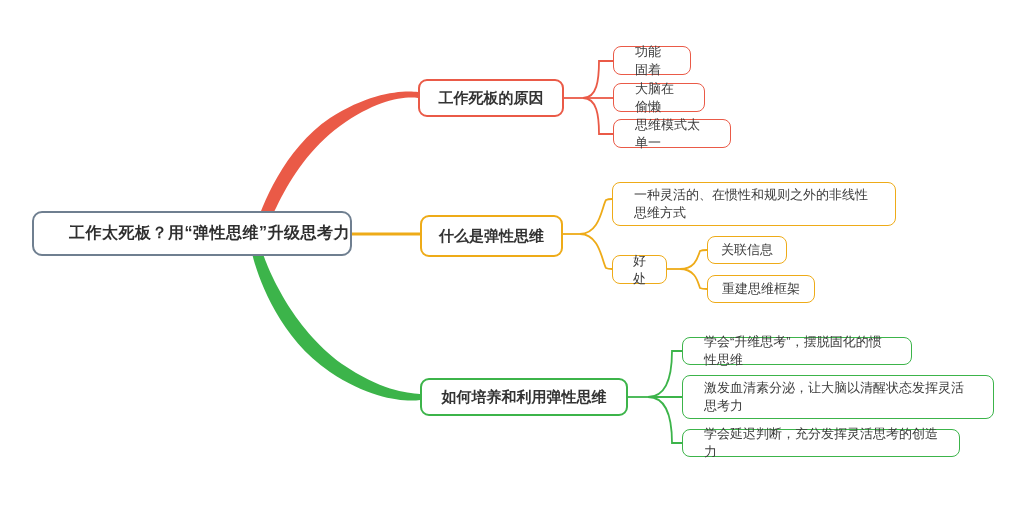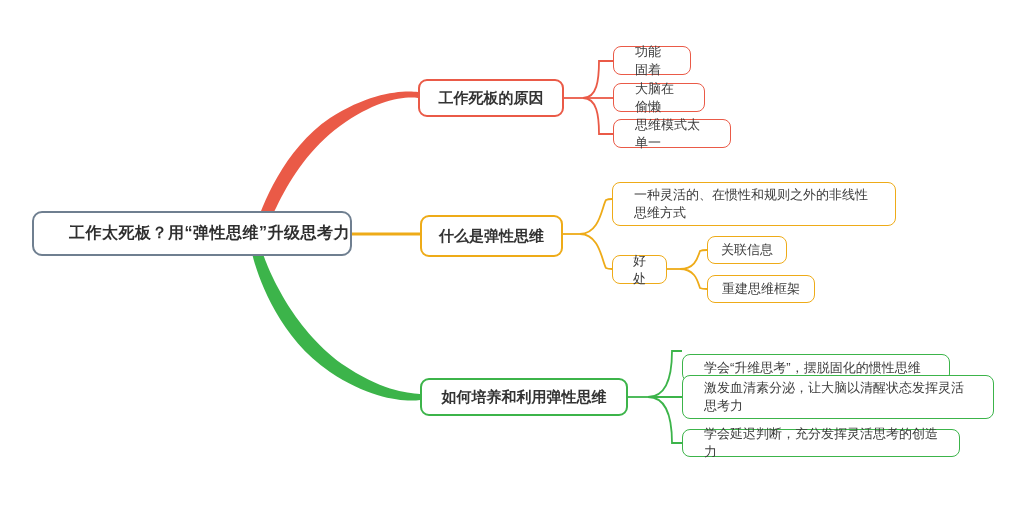--- a/index.html
+++ b/index.html
@@ -155,21 +155,21 @@
   </div>
 
   <div class="node node-l3" style="left:707px; top:275px; width:108px; height:28px; border-color:#eeab18;">
     <span class="txt">重建思维框架</span>
   </div>
 
   <div class="node node-l1" style="left:420px; top:378px; width:208px; height:38px; border-color:#3cb44a;">
     <span class="txt">如何培养和利用弹性思维</span>
   </div>
 
-  <div class="node node-l2" style="left:682px; top:337px; width:268px; height:28px; border-color:#3cb44a;margin-top:17px;">
+  <div class="node node-l2" style="left:682px; top:337px; width:230px; height:28px; border-color:#3cb44a;">
     <span class="txt">学会“升维思考”，摆脱固化的惯性思维</span>
   </div>
 
   <div class="node node-l2" style="left:682px; top:375px; width:312px; height:44px; border-color:#3cb44a;">
     <span class="txt">激发血清素分泌，让大脑以清醒状态发挥灵活思考力</span>
   </div>
 
   <div class="node node-l2" style="left:682px; top:429px; width:278px; height:28px; border-color:#3cb44a;">
     <span class="txt">学会延迟判断，充分发挥灵活思考的创造力</span>
   </div>

